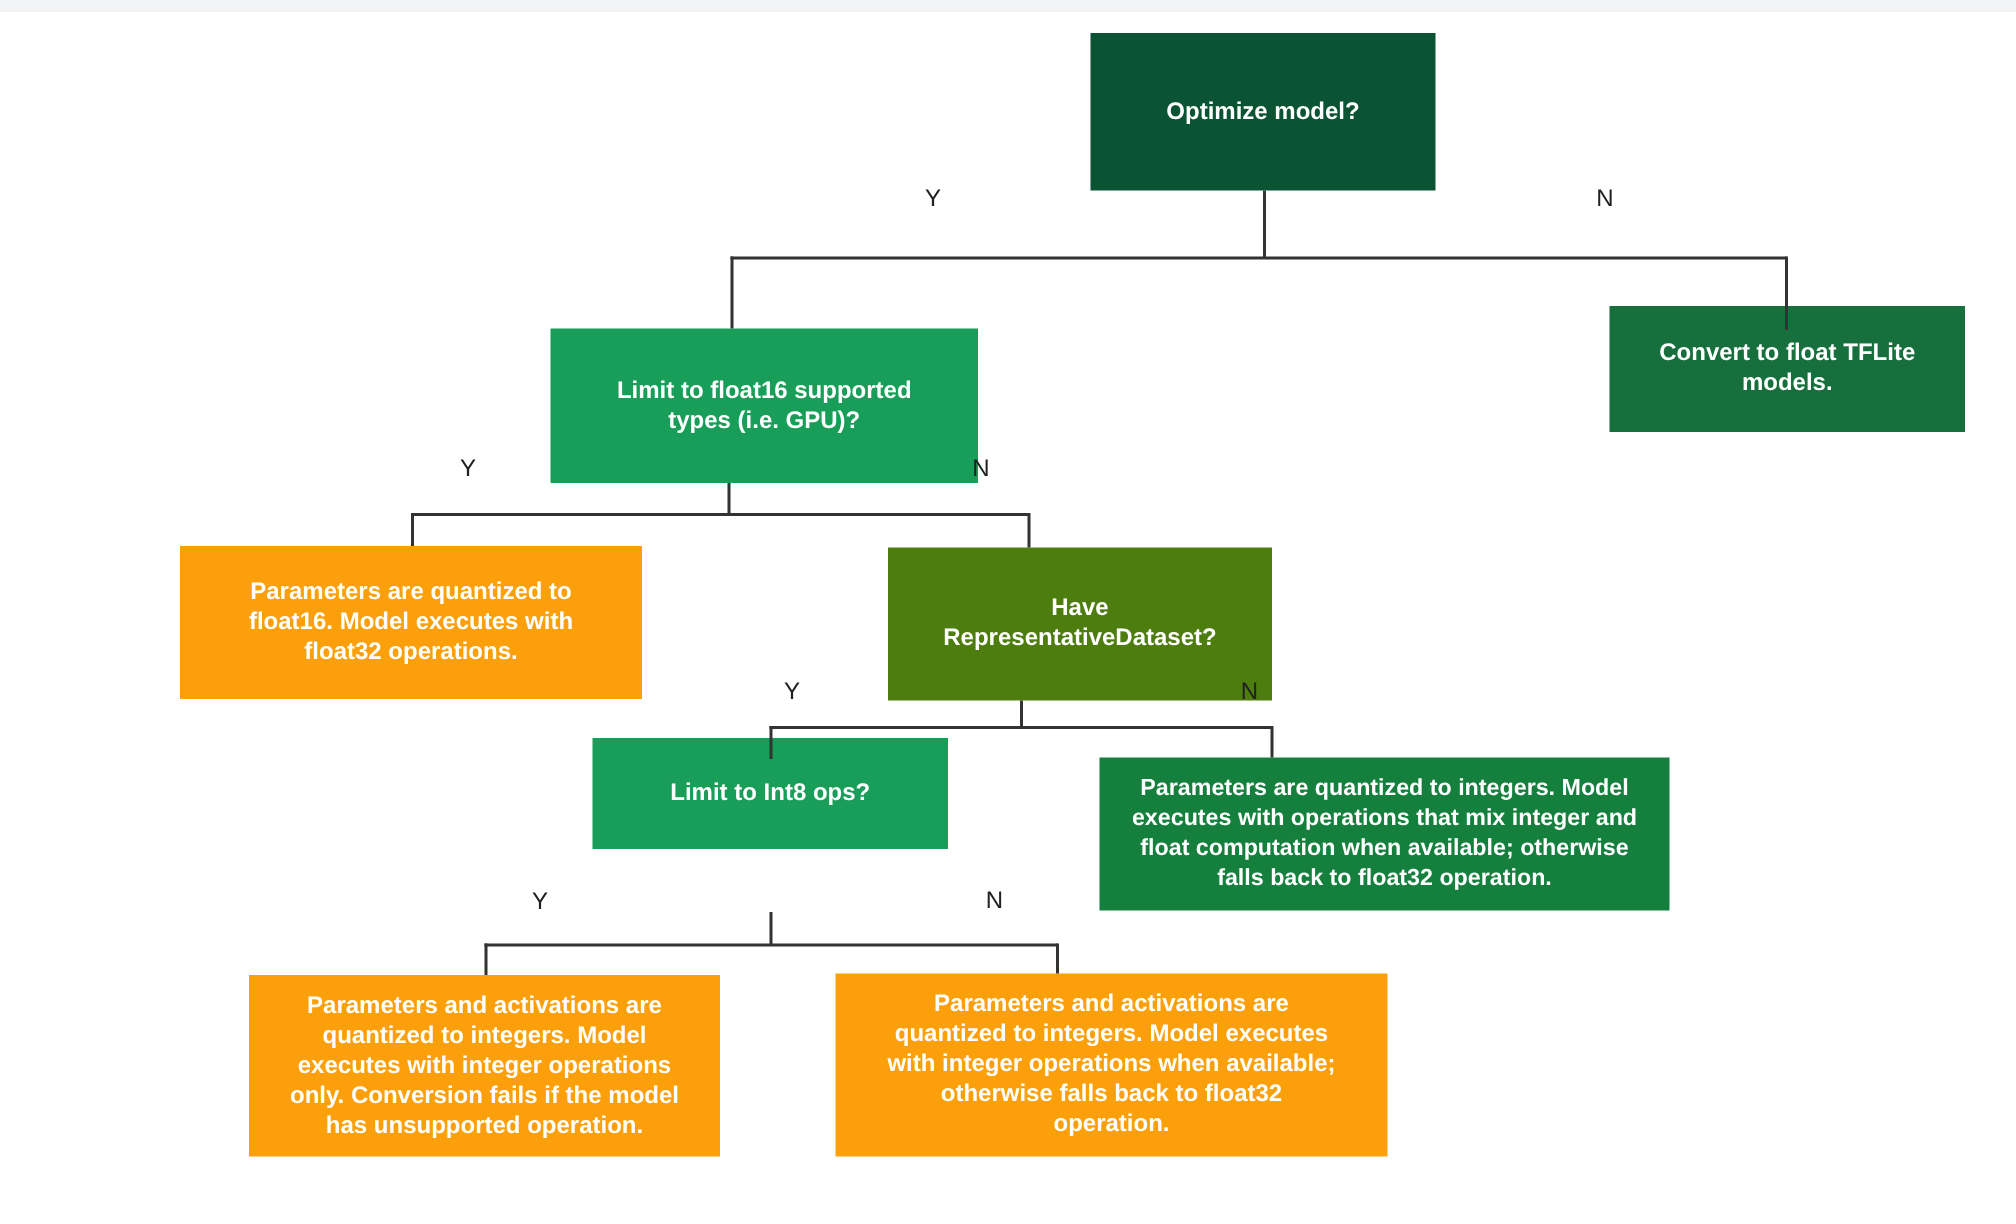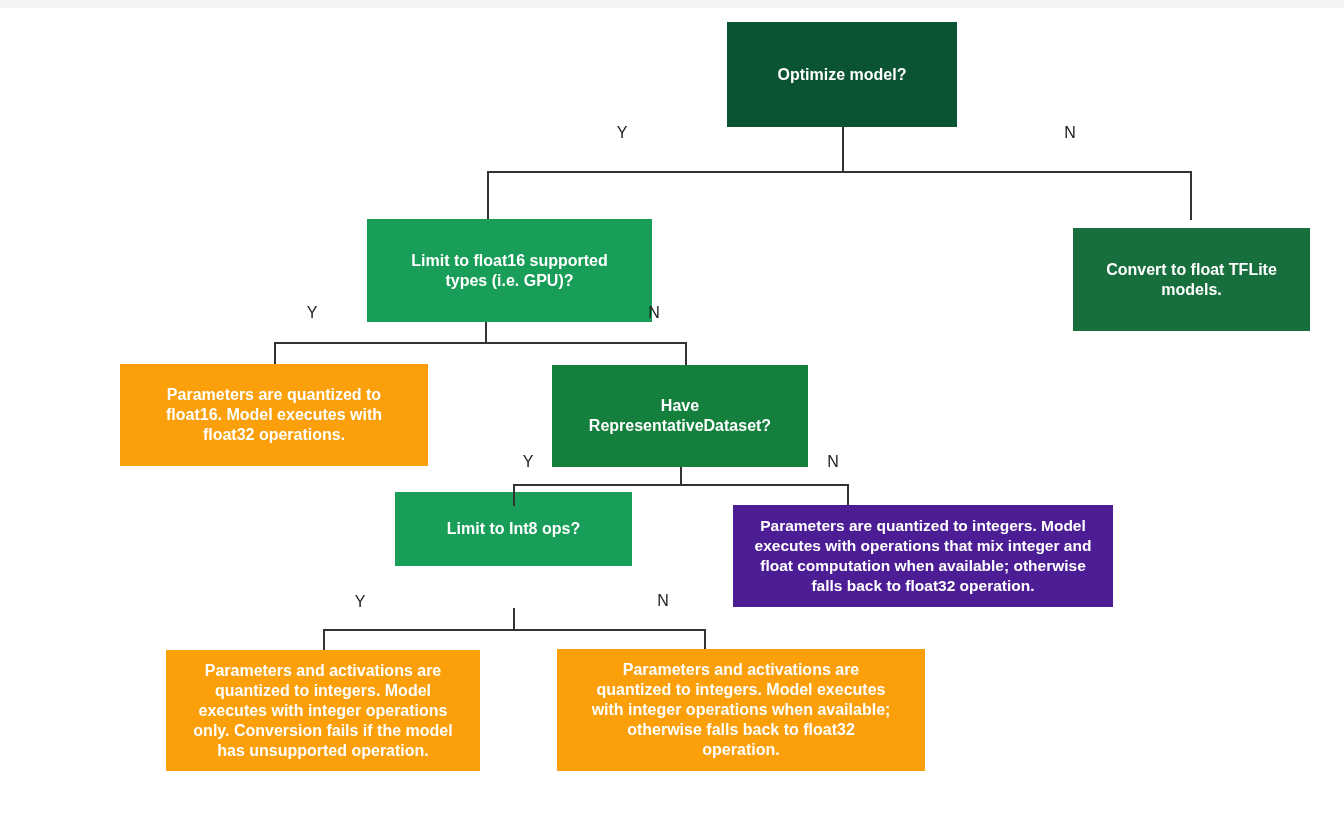--- a/index.html
+++ b/index.html
@@ -18,21 +18,21 @@
   .cline { position: absolute; background: #333333; }
   .cline.v { width: 1.5px; }
   .cline.h { height: 1.5px; }
   .edge-label {
     position: absolute; transform: translate(-50%, -50%);
     font-size: 16px; color: #212121; font-weight: 400;
   }
   
   #box-optimize            { left: 727px;  top: 22px;  width: 230px; height: 105px; }
   #box-limit-float16       { left: 367px;  top: 219px; width: 285px; height: 103px; }
-  #box-convert-float       { left: 1073px; top: 228px; width: 237px; height: 103px; }
+  #box-convert-float       { left: 1073px; top: 204px; width: 237px; height: 84px; }
   #box-params-float16      { left: 120px;  top: 364px; width: 308px; height: 102px; }
   #box-have-dataset        { left: 552px;  top: 365px; width: 256px; height: 102px; }
   #box-limit-int8          { left: 395px;  top: 492px; width: 237px; height: 74px; }
   #box-params-int-mixed    { left: 733px;  top: 505px; width: 380px; height: 102px; font-size: 15.5px; }
   #box-params-int-only     { left: 166px;  top: 650px; width: 314px; height: 121px; }
   #box-params-int-fallback { left: 557px;  top: 649px; width: 368px; height: 122px; }
 </style>
 </head>
 <body>
 
@@ -41,24 +41,24 @@
   <div class="top-strip"></div>
 
   <div class="node" id="box-optimize" style="background-color: rgb(11, 84, 51);">Optimize model?</div>
   <div class="node" id="box-limit-float16" style="background-color: rgb(24, 158, 88);">Limit to float16 supported
 types (i.e. GPU)?</div>
   <div class="node" id="box-convert-float" style="background-color: rgb(24, 111, 62);">Convert to float TFLite
 models.</div>
   <div class="node" id="box-params-float16" style="background-color: rgb(251, 160, 10); text-align: center;">Parameters are quantized to
 float16. Model executes with
 float32 operations.</div>
-  <div class="node" id="box-have-dataset" style="background-color: #15803d;">Have
+  <div class="node" id="box-have-dataset" style="background-color: #4d7c0f; margin-left: 40px;">Have
 RepresentativeDataset?</div>
   <div class="node" id="box-limit-int8" style="background-color: rgb(24, 158, 88);">Limit to Int8 ops?</div>
-  <div class="node" id="box-params-int-mixed" style="background-color: #4c1d95;">Parameters are quantized to integers. Model
+  <div class="node" id="box-params-int-mixed" style="background-color: #15803d;">Parameters are quantized to integers. Model
 executes with operations that mix integer and
 float computation when available; otherwise
 falls back to float32 operation.</div>
   <div class="node" id="box-params-int-only" style="background-color: rgb(251, 160, 10);">Parameters and activations are
 quantized to integers. Model
 executes with integer operations
 only. Conversion fails if the model
 has unsupported operation.</div>
   <div class="node" id="box-params-int-fallback" style="background-color: rgb(251, 160, 10);">Parameters and activations are
 quantized to integers. Model executes

